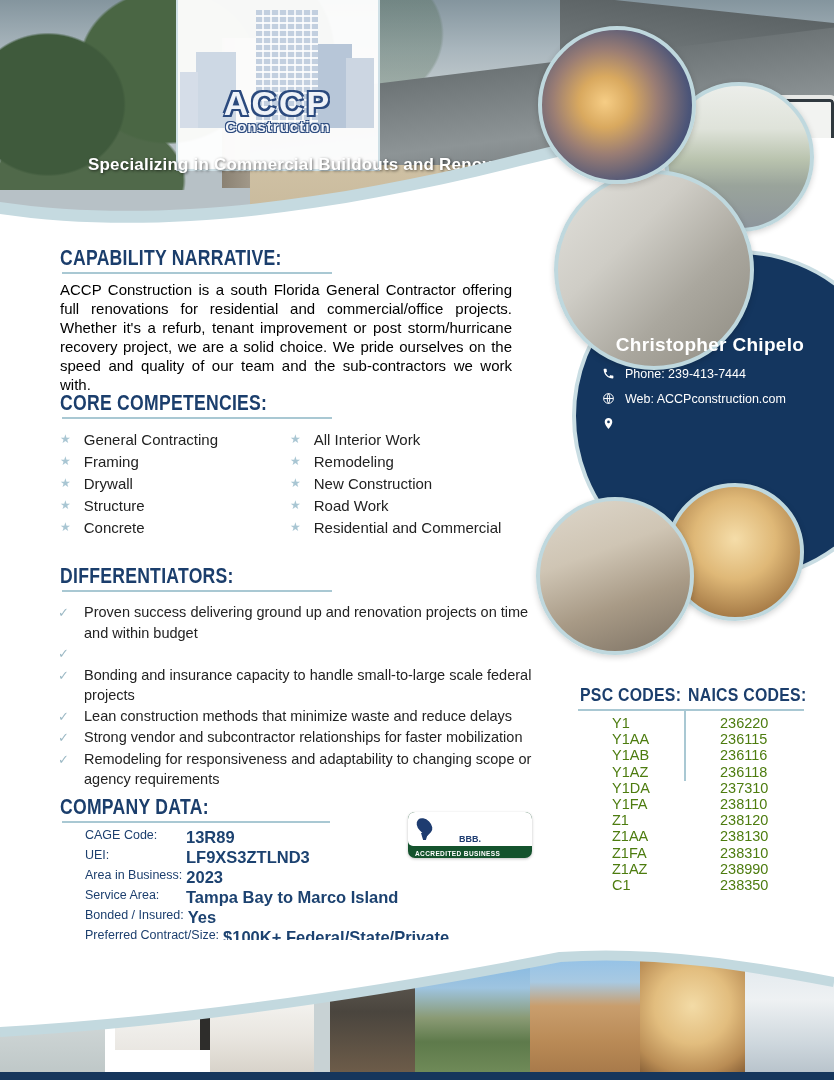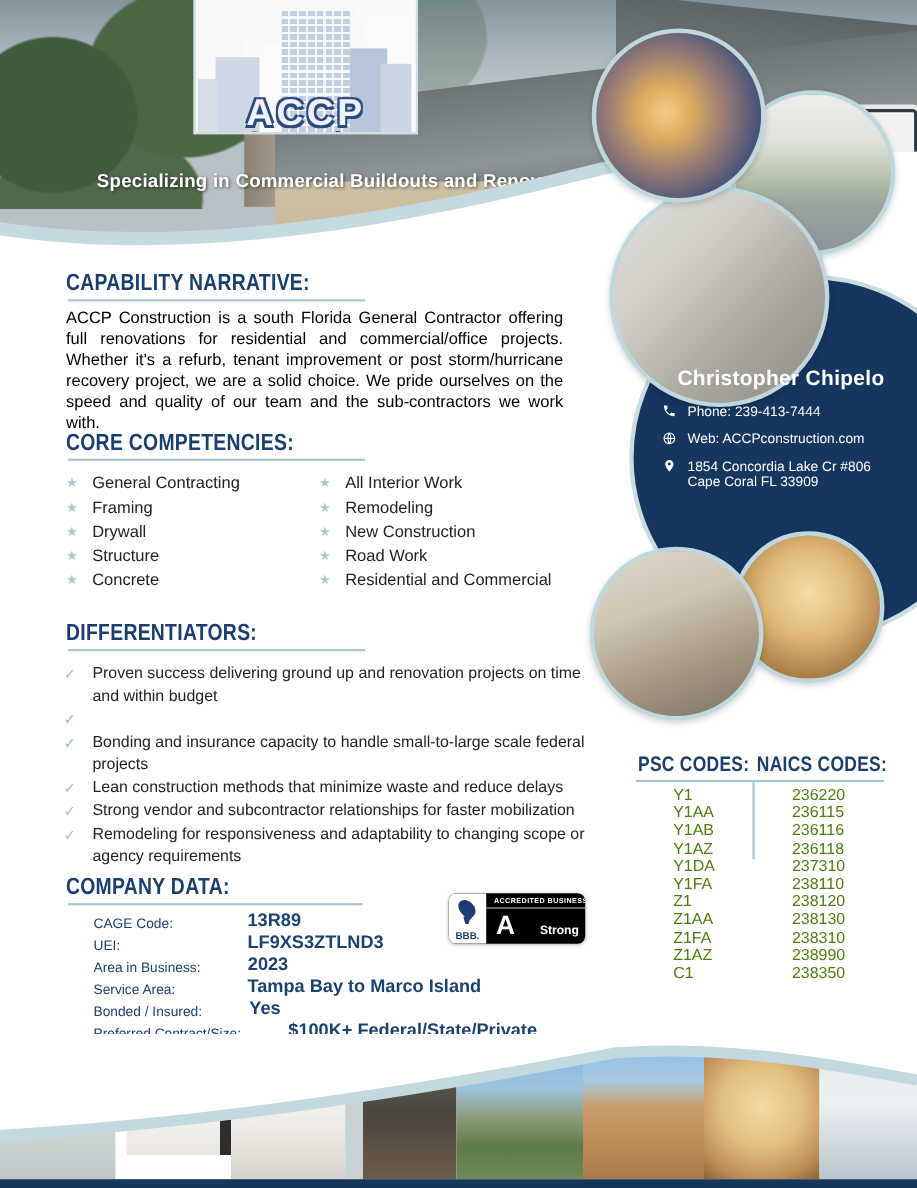--- a/index.html
+++ b/index.html
@@ -28,21 +28,21 @@
   .hp-window{position:absolute;left:740px;top:95px;width:90px;height:70px;background:#f2f3f1;
       border:4px solid #e8e9e7;border-radius:8px 8px 0 0;
       box-shadow:inset 0 0 0 3px #30393f;}
   .hp-arch{position:absolute;left:300px;top:205px;width:180px;height:60px;background:#e9eae8;
       border-radius:90px 90px 0 0;box-shadow:inset 0 6px 0 #d6d7d5;}
 
   
   .header-wave{position:absolute;left:0;top:138px;width:834px;height:112px;pointer-events:none;}
 
   
-  .logo-box{position:absolute;left:176px;top:0;width:204px;height:122px;background:rgba(255,255,255,.96);
+  .logo-box{position:absolute;left:176px;top:0;width:204px;height:171px;background:rgba(255,255,255,.96);
       border:2px solid #cfe0e6;border-top:none;box-sizing:border-box;overflow:hidden;}
   .bld{position:absolute;background:#c2cfdf;
       background-image:repeating-linear-gradient(180deg,transparent 0 5px,rgba(255,255,255,.85) 5px 7px),
                        repeating-linear-gradient(90deg,transparent 0 6px,rgba(255,255,255,.75) 6px 8px);}
   .bld1{left:78px;top:10px;width:62px;height:118px;}
   .bld2{left:18px;top:52px;width:40px;height:76px;background:#cdd8e4;}
   .bld3{left:140px;top:44px;width:34px;height:84px;background:#b7c6d8;}
   .bld4{left:168px;top:58px;width:28px;height:70px;background:#ccd6e2;}
   .bld5{left:2px;top:72px;width:18px;height:56px;background:#d5dde8;}
   .logo-word{position:absolute;left:0;right:0;top:84px;text-align:center;font-size:34px;font-weight:700;
@@ -93,27 +93,27 @@
   .comp-item{display:flex;align-items:center;height:22px;font-size:15px;color:#222;}
   .star{color:#a9c6d3;font-size:12px;margin-right:13px;}
 
   
   .diff-list{position:absolute;left:58px;top:602px;width:486px;}
   .diff-item{display:flex;font-size:14.5px;line-height:20.5px;color:#232323;}
   .check{flex:0 0 26px;color:#9cb9c5;font-size:13px;padding-top:1px;}
 
   
   .cd-rows{position:absolute;left:85px;top:828px;width:450px;}
-  .cd-row{display:flex;align-items:flex-end;margin-bottom:1px;gap:39px;}
+  .cd-row{display:flex;align-items:flex-start;margin-bottom:1px;}
   .cd-label{min-width:97px;font-size:12.5px;color:#1c3f6e;}
   .cd-value{font-size:16.5px;font-weight:700;color:#1c4270;margin-left:4px;white-space:nowrap;}
 
   
-  .bbb{position:absolute;left:408px;top:812px;width:124px;height:46px;background:#000000;border-radius:7px;
-      display:flex;overflow:hidden;box-shadow:0 1px 3px rgba(0,0,0,.25);}
+  .bbb{position:absolute;left:408px;top:812px;width:124px;height:46px;background:#14532d;border-radius:7px;
+      display:flex;overflow:hidden;box-shadow:0 1px 3px rgba(0,0,0,.25);flex-direction:column;}
   .bbb-left{flex:0 0 34px;background:#ffffff;border-radius:5px 0 0 5px;position:relative;}
   .bbb-flame{position:absolute;left:10px;top:5px;width:13px;height:18px;background:#1e3c70;
       border-radius:50% 50% 50% 0;transform:rotate(-45deg);}
   .bbb-torch{position:absolute;left:13px;top:21px;width:7px;height:7px;background:#1e3c70;
       clip-path:polygon(0 0,100% 0,70% 100%,30% 100%);}
   .bbb-txt{position:absolute;left:0;right:0;bottom:2px;text-align:center;font-size:9px;font-weight:700;color:#1e3c70;}
   .bbb-right{flex:1;display:flex;flex-direction:column;}
   .bbb-acc{font-size:6.5px;font-weight:700;color:#fff;letter-spacing:.4px;padding:4px 0 2px 7px;
       border-bottom:1px solid rgba(255,255,255,.8);white-space:nowrap;}
   .bbb-row{flex:1;display:flex;align-items:center;}
@@ -203,24 +203,20 @@
           </svg>
       </span>
       <span>Web: ACCPconstruction.com</span>
     </div>
     <div class="c-item">
       <span class="cicon">
         <svg class="icon-svg" width="13" height="13" viewBox="0 0 24 24">
             <path fill="#ffffff" d="M12 2C8.1 2 5 5.1 5 9c0 5.2 7 13 7 13s7-7.8 7-13c0-3.9-3.1-7-7-7zm0 9.5A2.5 2.5 0 1 1 12 6.5a2.5 2.5 0 0 1 0 5z"></path>
           </svg>
       </span>
-      <span>
-        <span>1854 Concordia Lake Cr #806</span><br>
-        <span>Cape Coral FL 33909</span>
-      </span>
     </div>
   </div>
 
   <div class="sec-title" style="left:60px;top:246px;">CAPABILITY NARRATIVE:</div>
   <div class="sec-rule" style="left:62px;top:272px;width:270px;"></div>
   <div class="cap-body">ACCP Construction is a south Florida General Contractor offering full renovations for residential and commercial/office projects.  Whether it's a refurb, tenant improvement or post storm/hurricane recovery project, we are a solid choice.  We pride ourselves on the speed and quality of our team and the sub-contractors we work with.</div>
 
   <div class="sec-title" style="left:60px;top:391px;">CORE COMPETENCIES:</div>
   <div class="sec-rule" style="left:62px;top:417px;width:270px;"></div>
   <div class="comp-col comp-col1">

